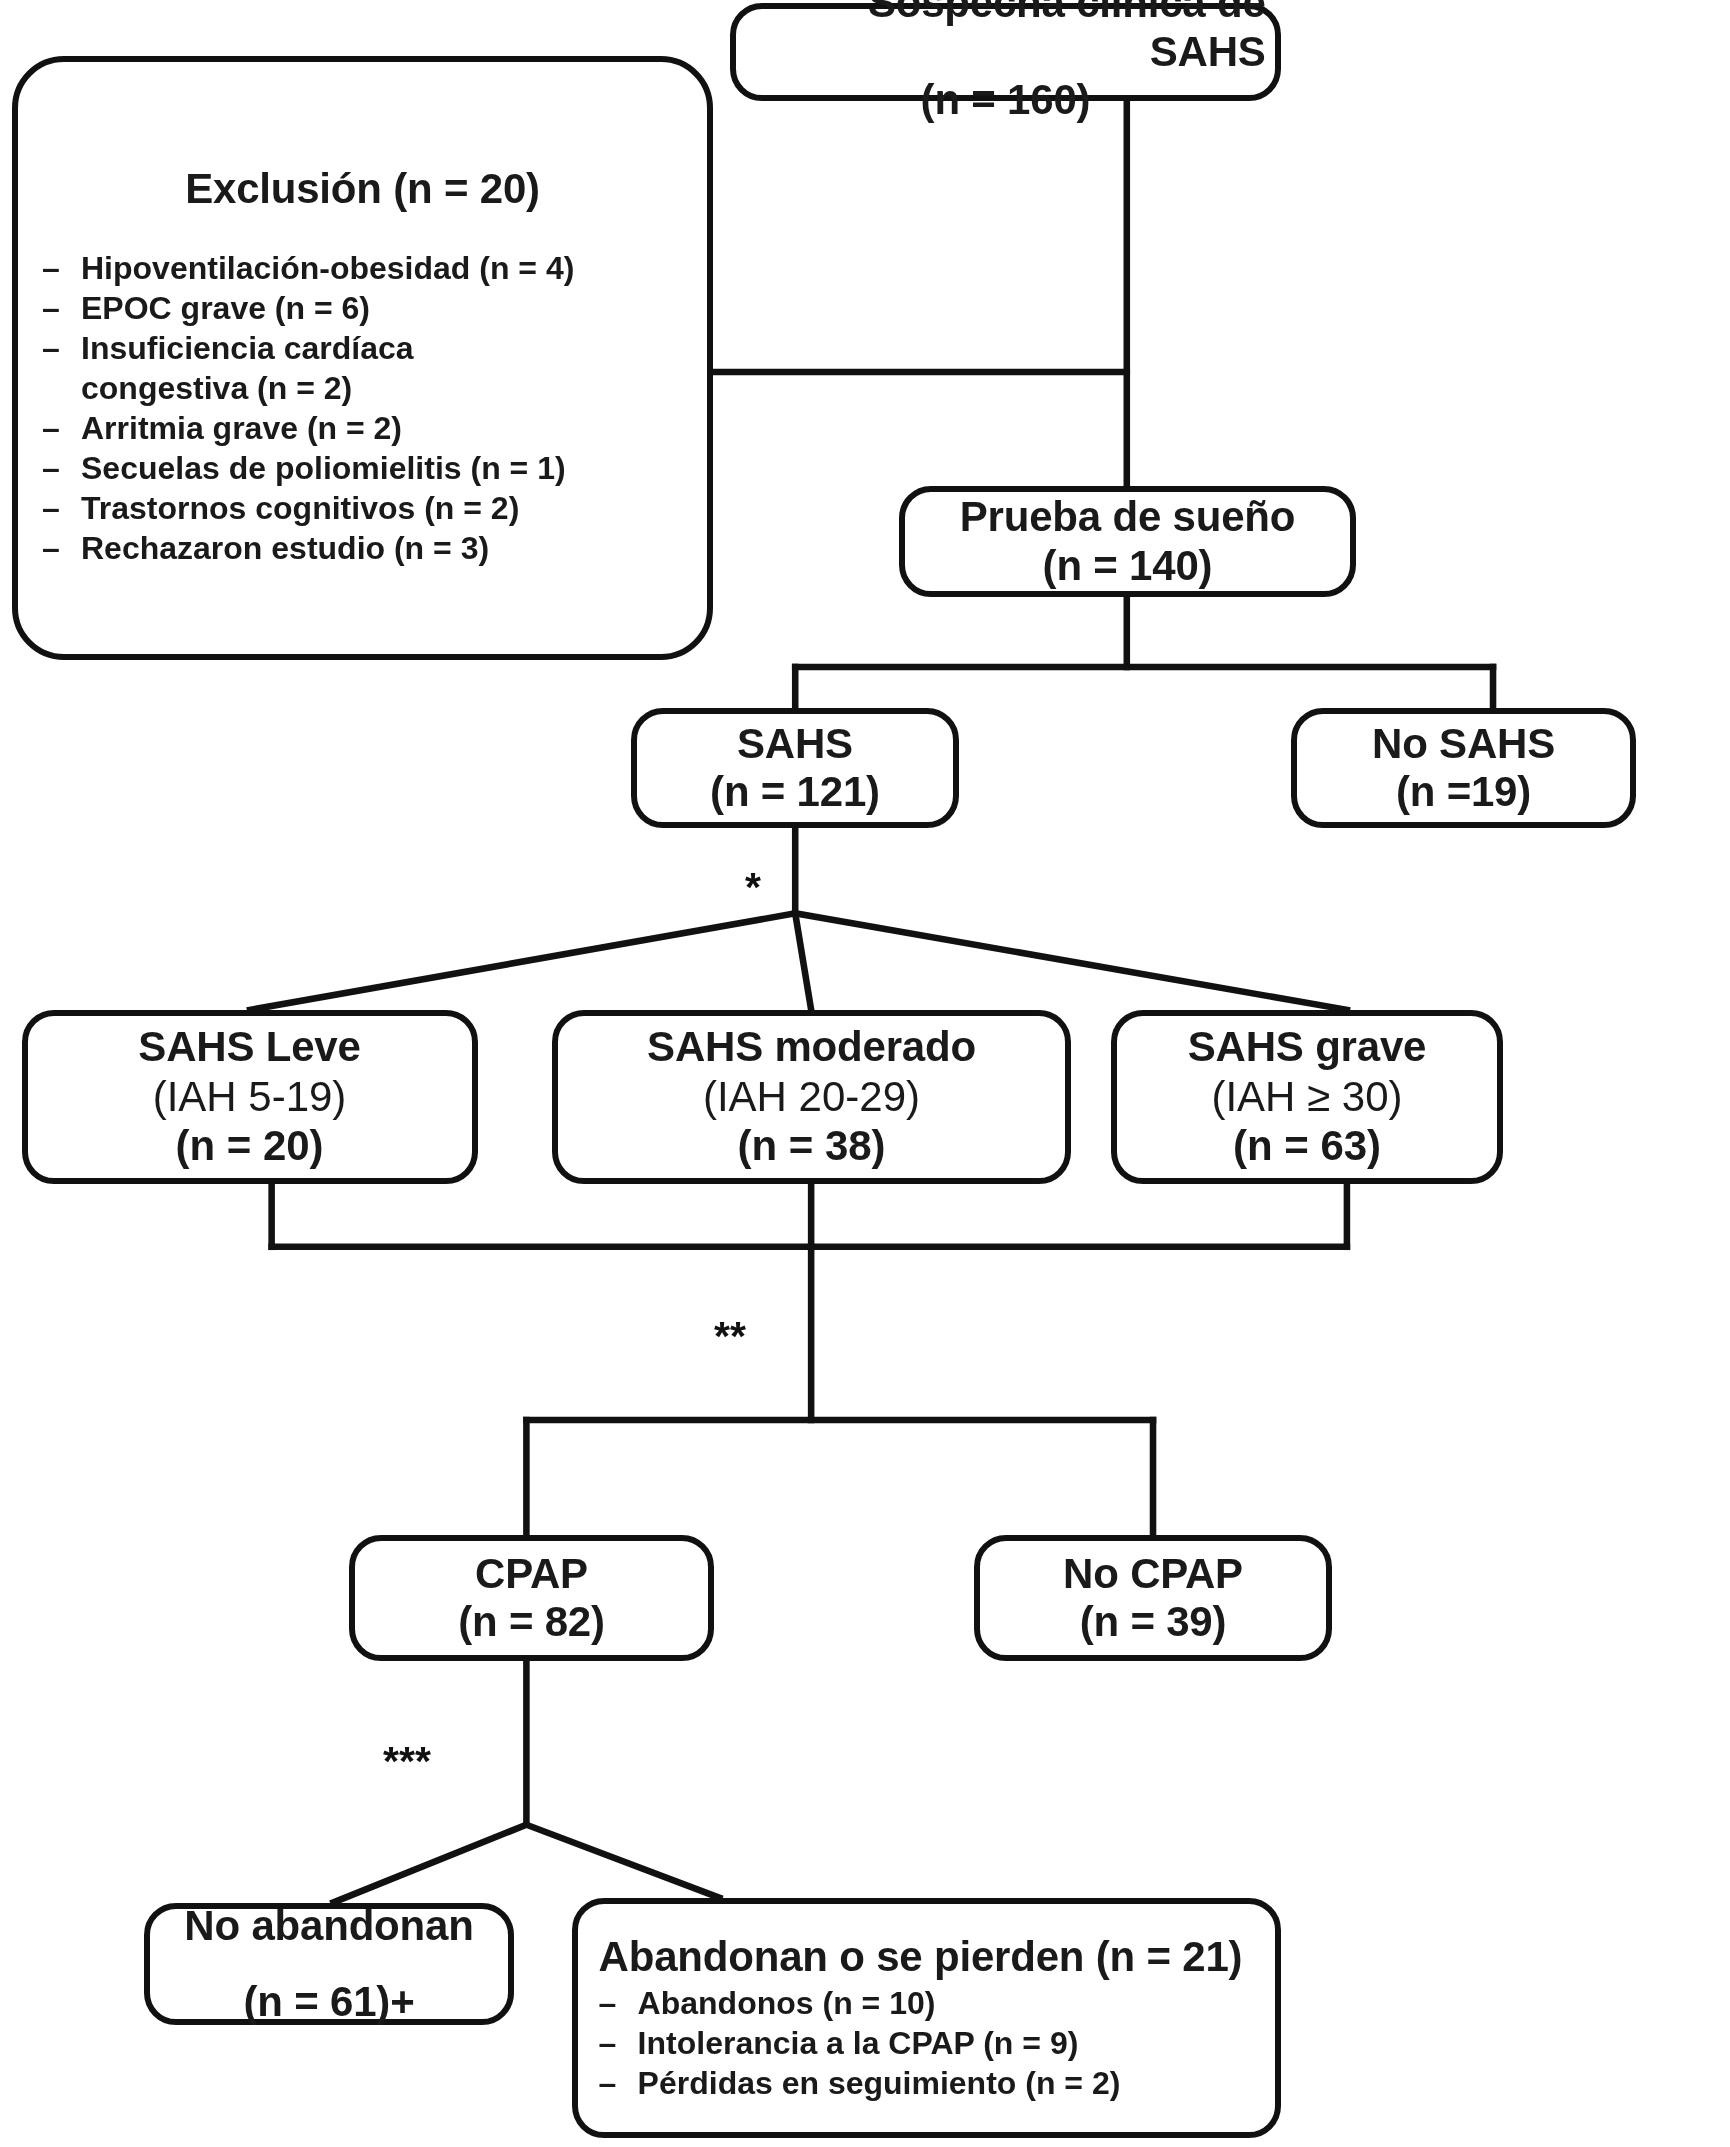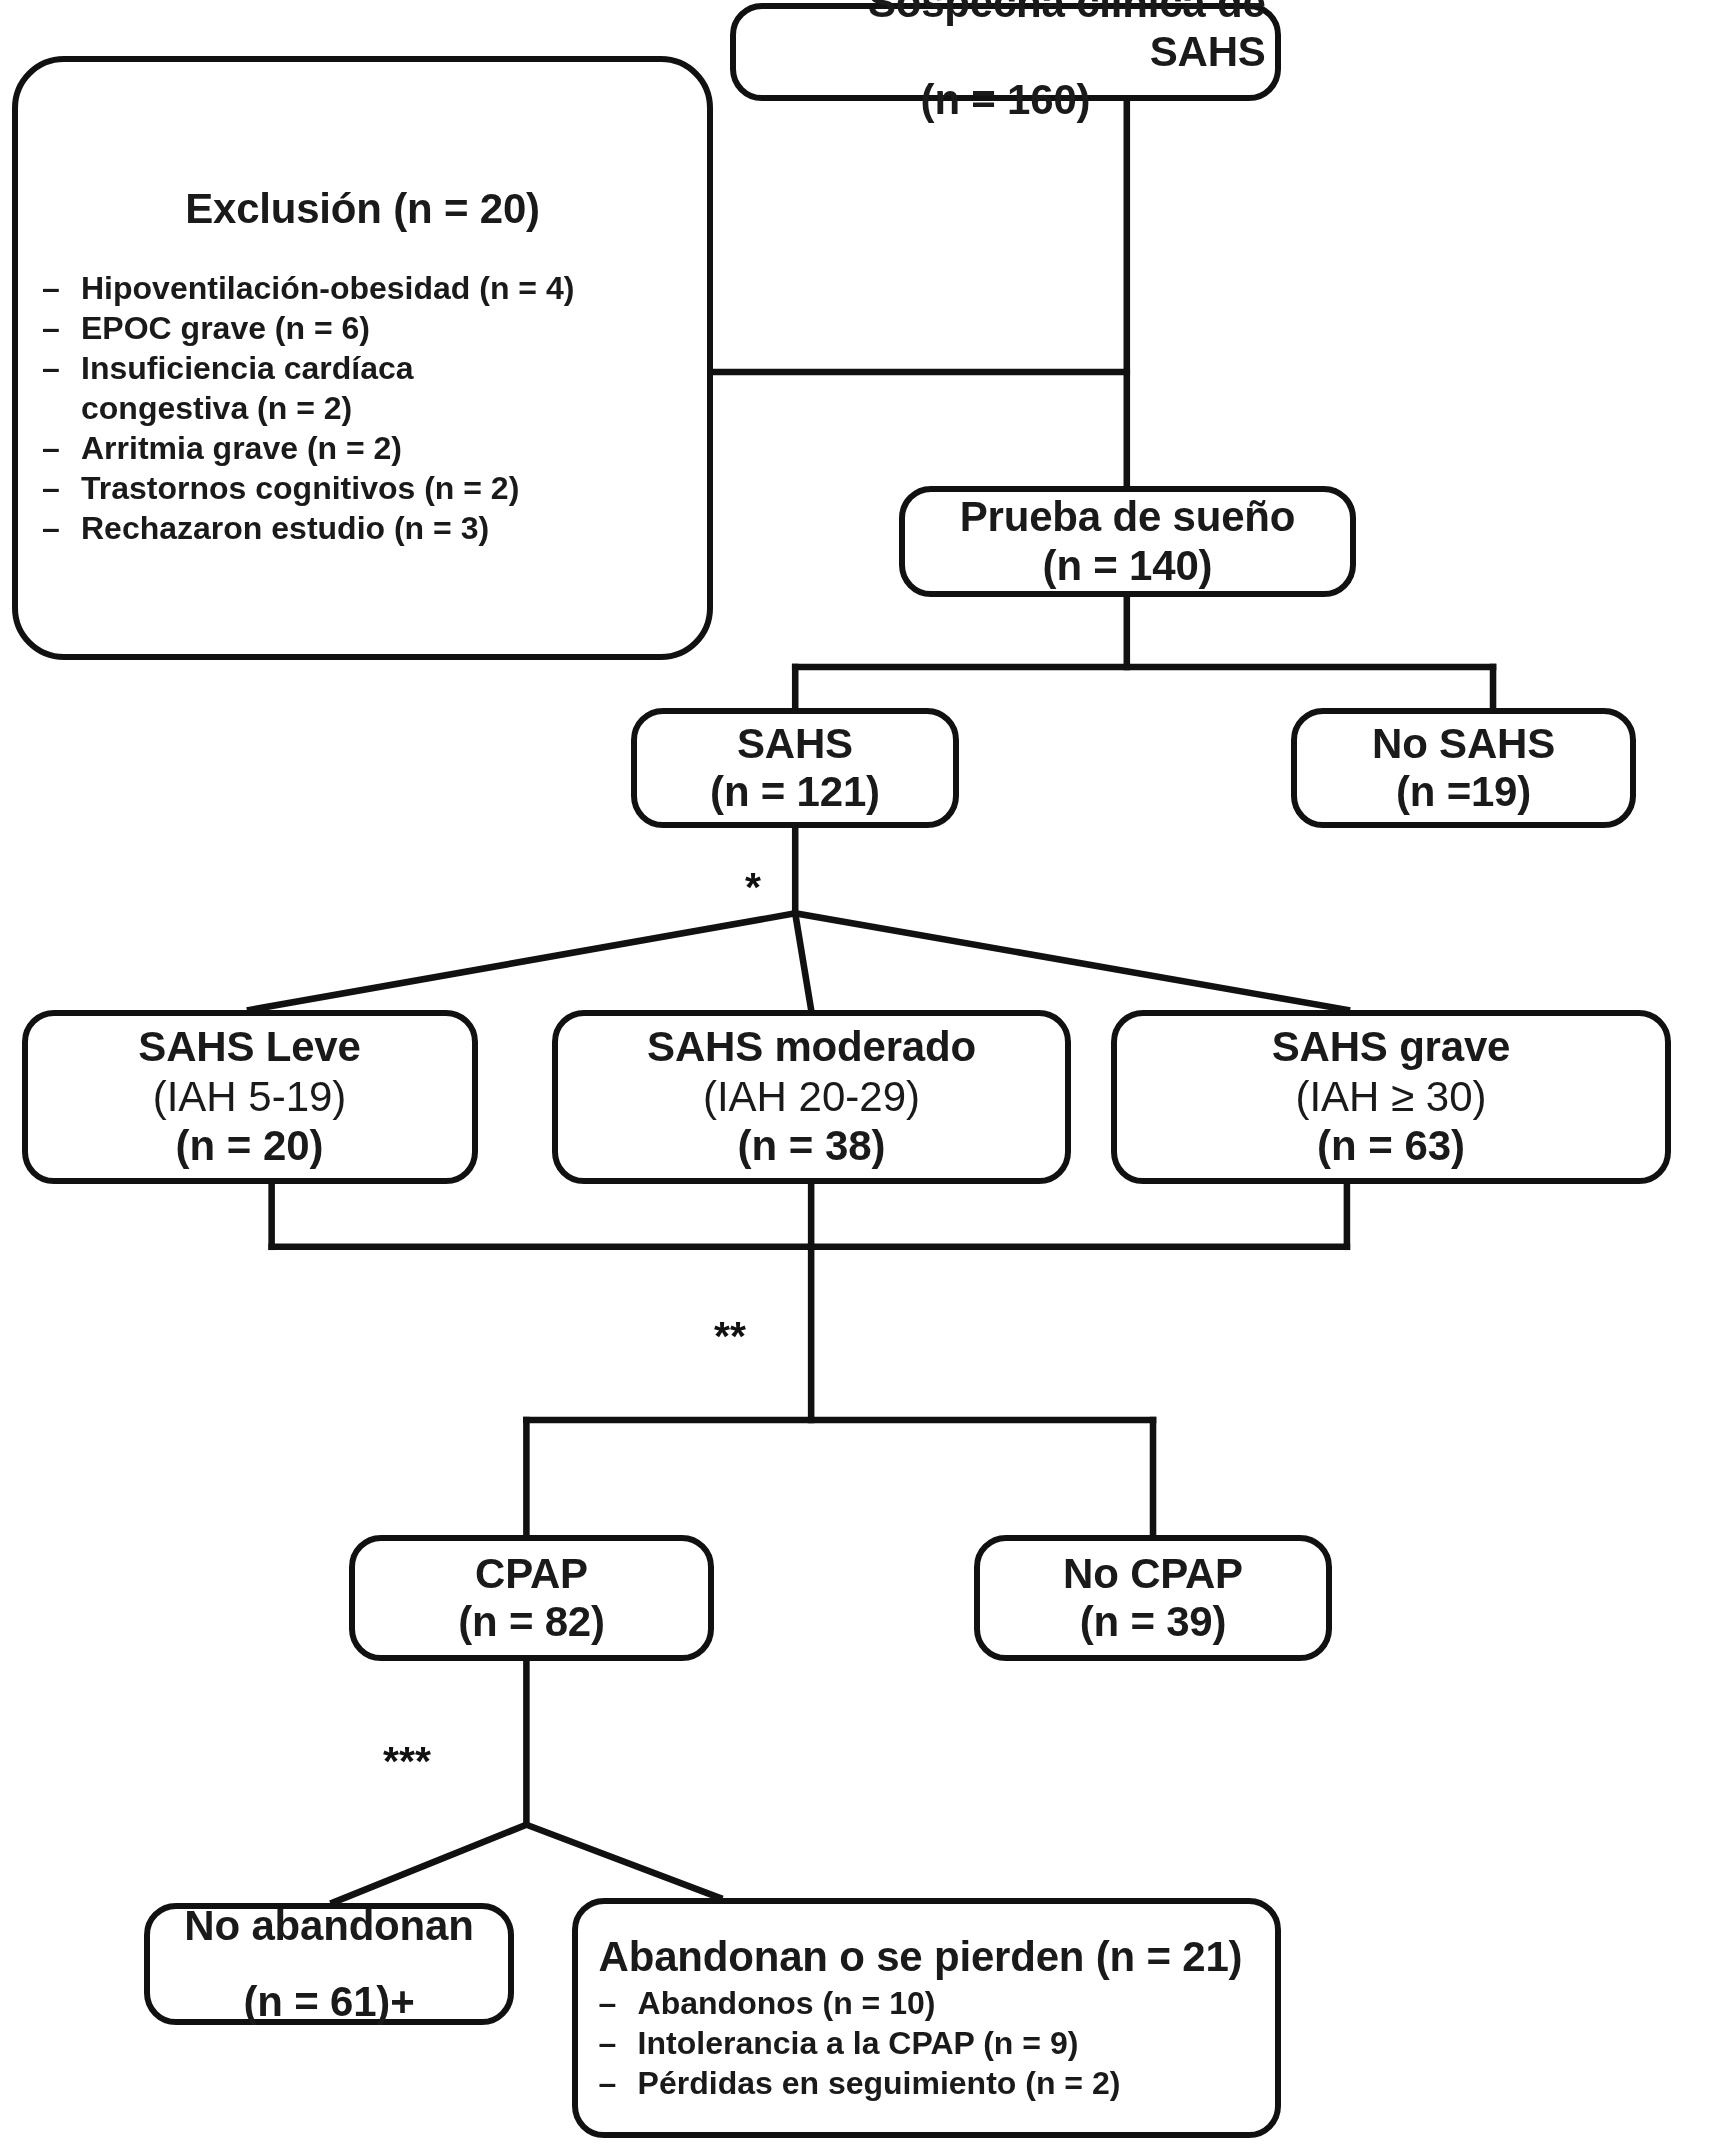--- a/index.html
+++ b/index.html
@@ -97,21 +97,21 @@
     color: #111111;
   }
   
   #node-suspect   { left: 730px; top: 2.8px;    width: 551px; height: 98px; padding: 0 9.4px; }
   #node-exclusion { left: 12px;  top: 56px;   width: 701px; height: 604px; padding: 0 24px; border-radius: 52px; }
   #node-sleep     { left: 899px; top: 486px;  width: 457px; height: 111px; padding: 0 9.4px; }
   #node-sahs      { left: 631px; top: 708px;  width: 328px; height: 120px; padding: 0 9.4px; }
   #node-nosahs    { left: 1291px;top: 708px;  width: 345px; height: 120px; padding: 0 9.4px; }
   #node-leve      { left: 21.5px;  top: 1010px; width: 456px; height: 174px; padding: 0 9.4px; }
   #node-moderado  { left: 552px; top: 1010px; width: 519px; height: 174px; padding: 0 9.4px; }
-  #node-grave     { left: 1111px;top: 1010px; width: 560px; height: 174px; padding: 0 9.4px; }
+  #node-grave     { left: 1111px;top: 1010px; width: 392px; height: 174px; padding: 0 9.4px; }
   #node-cpap      { left: 349px; top: 1535px; width: 365px; height: 126px; padding: 0 9.4px; }
   #node-nocpap    { left: 974px;top: 1535px; width: 358px; height: 126px; padding: 0 9.4px; }
   #node-noaband   { left: 144px; top: 1903px; width: 370px; height: 122px; padding: 0 9.4px; gap: 27px; }
   #node-aband     { left: 572px; top: 1898px; width: 709px; height: 240px; padding: 0 20.6px; }
   #node-aband .ttl { margin-bottom: 1.9px; }
 </style>
 </head>
 <body>
 
 <div id="page">
@@ -155,20 +155,21 @@
   </div>
 
   <div class="node" id="node-exclusion">
     <div class="ttl" style="text-align:center; margin-top:17px; margin-bottom:34px;">Exclusión (n = 20)</div>
     <ul class="bullets">
       <li>Hipoventilación-obesidad (n = 4)</li>
       <li>EPOC grave (n = 6)</li>
       <li>Insuficiencia cardíaca</li>
       <li class="cont">congestiva (n = 2)</li>
       <li>Arritmia grave (n = 2)</li>
+      <li>Secuelas de poliomielitis  (n = 1)</li>
       <li>Trastornos cognitivos (n = 2)</li>
       <li>Rechazaron estudio (n = 3)</li>
     </ul>
   </div>
 
   <div class="node center" id="node-sleep">
     <div class="ttl">Prueba de sueño</div>
     <div class="ttl">(n = 140)</div>
   </div>
 

